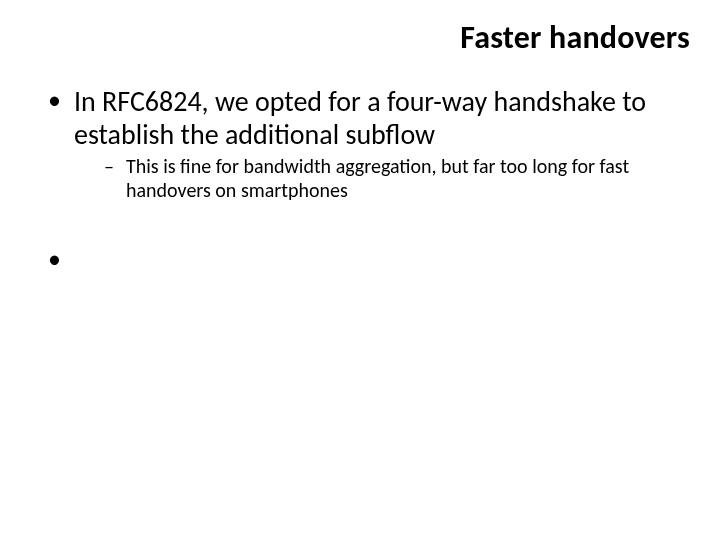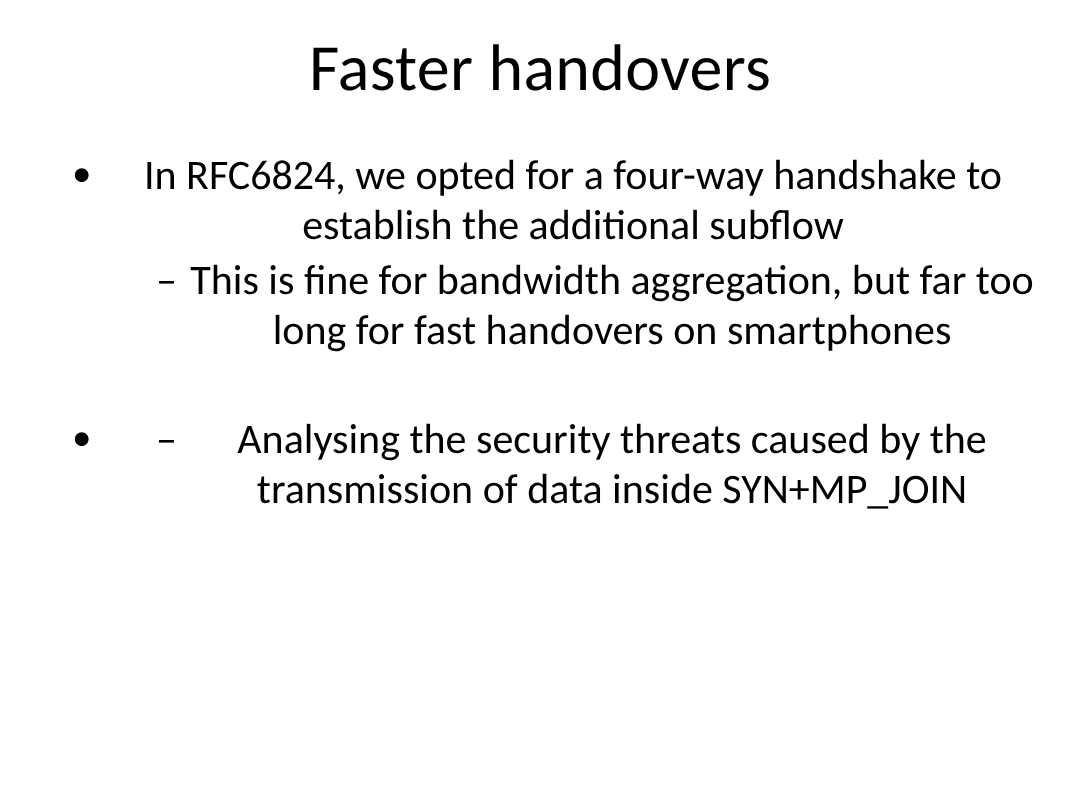--- a/index.html
+++ b/index.html
@@ -11,55 +11,54 @@
     font-family: Calibri, "Segoe UI", Arial, sans-serif;
     color: #000;
   }
   .slide {
     box-sizing: border-box;
     width: 720px;
     height: 540px;
     padding: 18px 30px 20px 30px;
   }
   .title {
-    text-align: center;
-    font-size: 44px;
-    font-weight: 400;
+    text-align: right;
+    font-size: 32px;
+    font-weight: 700;
     margin: 0 0 28px 0;
     letter-spacing: 0.2px;
   }
   ul.level1 {
     list-style: none;
     margin: 0;
     padding: 0 0 0 18px;
   }
   ul.level1 > li {
     position: relative;
     font-size: 28px;
     line-height: 1.18;
     padding-left: 26px;
     margin-bottom: 6px;
-    text-align: center;
   }
   ul.level1 > li::before {
     content: "•";
     position: absolute;
     left: 0;
     top: 0;
     font-size: 26px;
     line-height: 1.2;
   }
   ul.level2 {
     list-style: none;
     margin: 4px 0 0 0;
     padding: 0 0 0 30px;
   }
   ul.level2 > li {
     position: relative;
-    font-size: 28px;
+    font-size: 20px;
     line-height: 1.18;
     padding-left: 22px;
     margin-bottom: 2px;
   }
   ul.level2 > li::before {
     content: "–";
     position: absolute;
     left: 0;
     top: 0;
   }
@@ -82,19 +81,16 @@
         </li>
       </ul>
     </li>
   </ul>
 
   <div class="gap"></div>
 
   <ul class="level1">
     <li>
       <ul class="level2">
-        <li>
-          <span>Analysing the security threats caused by the transmission of data inside SYN+MP_JOIN</span>
-        </li>
       </ul>
     </li>
   </ul>
 </div>
 
 </body></html>

